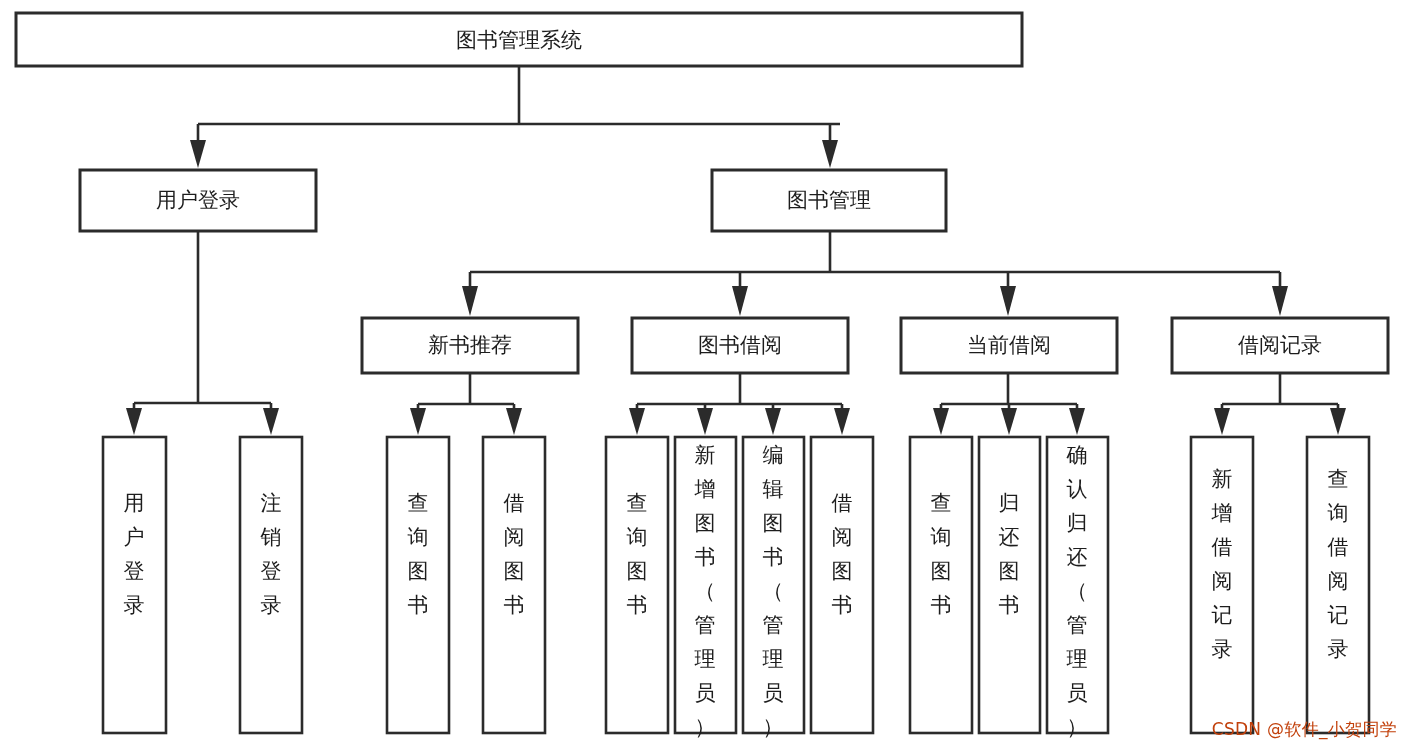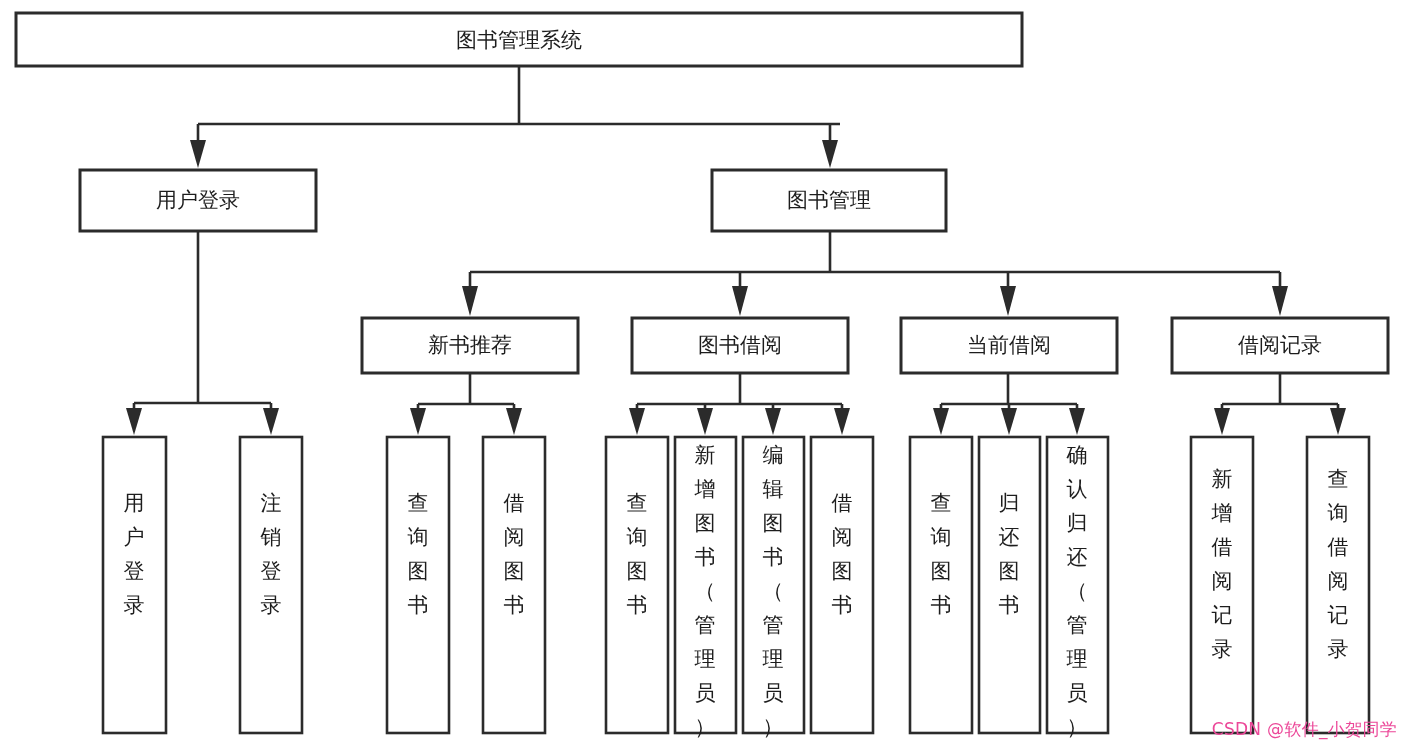--- a/index.html
+++ b/index.html
@@ -56,21 +56,21 @@
     font-size: 21px;
     fill: #1d1d1d;
     text-anchor: middle;
   }
   .watermark {
     position: absolute;
     right: 8px;
     bottom: 6px;
     font-family: "DejaVu Sans", "Liberation Sans", sans-serif;
     font-size: 17px;
-    color: #ec4899;
+    color: #c2410c;
     white-space: nowrap;
     letter-spacing: 0.3px;
     user-select: none;
   }
 </style>
 </head>
 <body>
 
 <div id="diagram-root">
 

